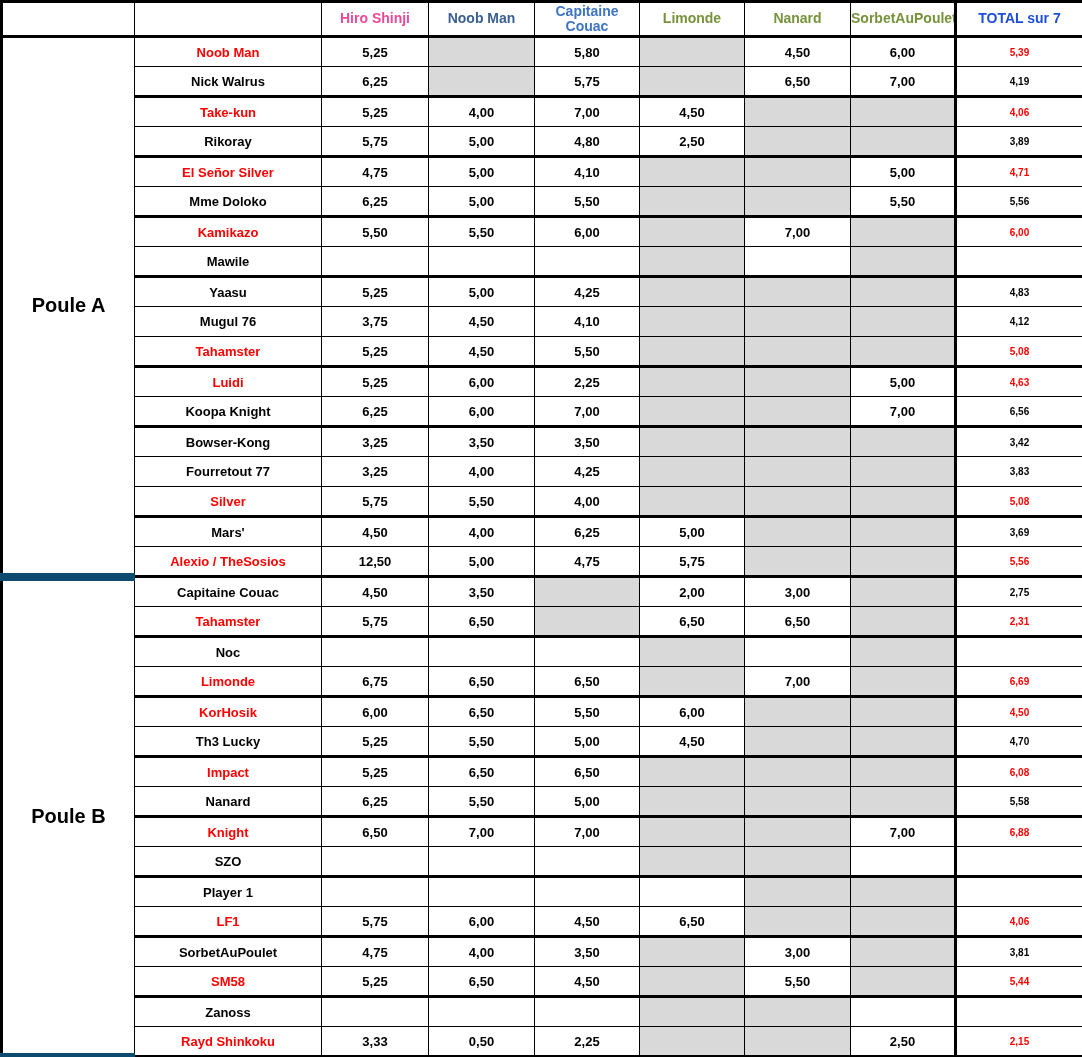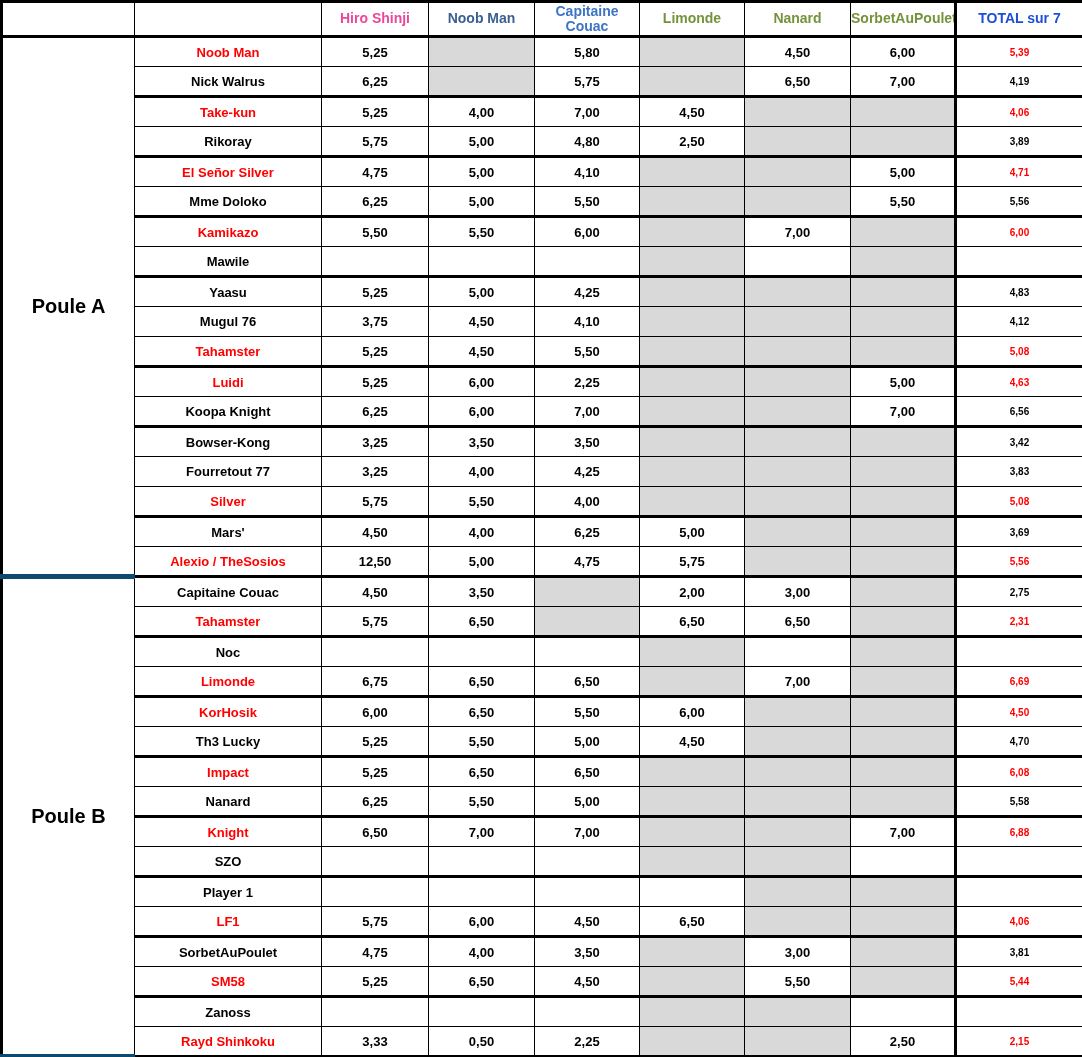--- a/index.html
+++ b/index.html
@@ -26,21 +26,21 @@
     line-height: 1.1;
     white-space: normal;
   }
   tbody tr { height: 30px; }
   tbody td { font-size: 13px; white-space: nowrap; }
   .gray { background: #D9D9D9; }
   .red { color: #FF0000; }
   .total-col { border-left: 3px solid #000; }
   th.total-col { font-size: 14px; color: #1d4ed8; }
   tr.gend > td { border-bottom: 3px solid #000; }
-  td.poule-cell { font-size: 20px; border-bottom: 5px solid #0c4a6e; background: #fff; }
+  td.poule-cell { font-size: 20px; border-bottom: 8px solid #0c4a6e; background: #fff; }
   td.name-cell { font-size: 13px; }
   td.total-cell { font-size: 10px; }
 </style>
 </head>
 <body>
 
 <table class="score-table">
   <colgroup>
     <col style="width:133px">
     <col style="width:187px">

